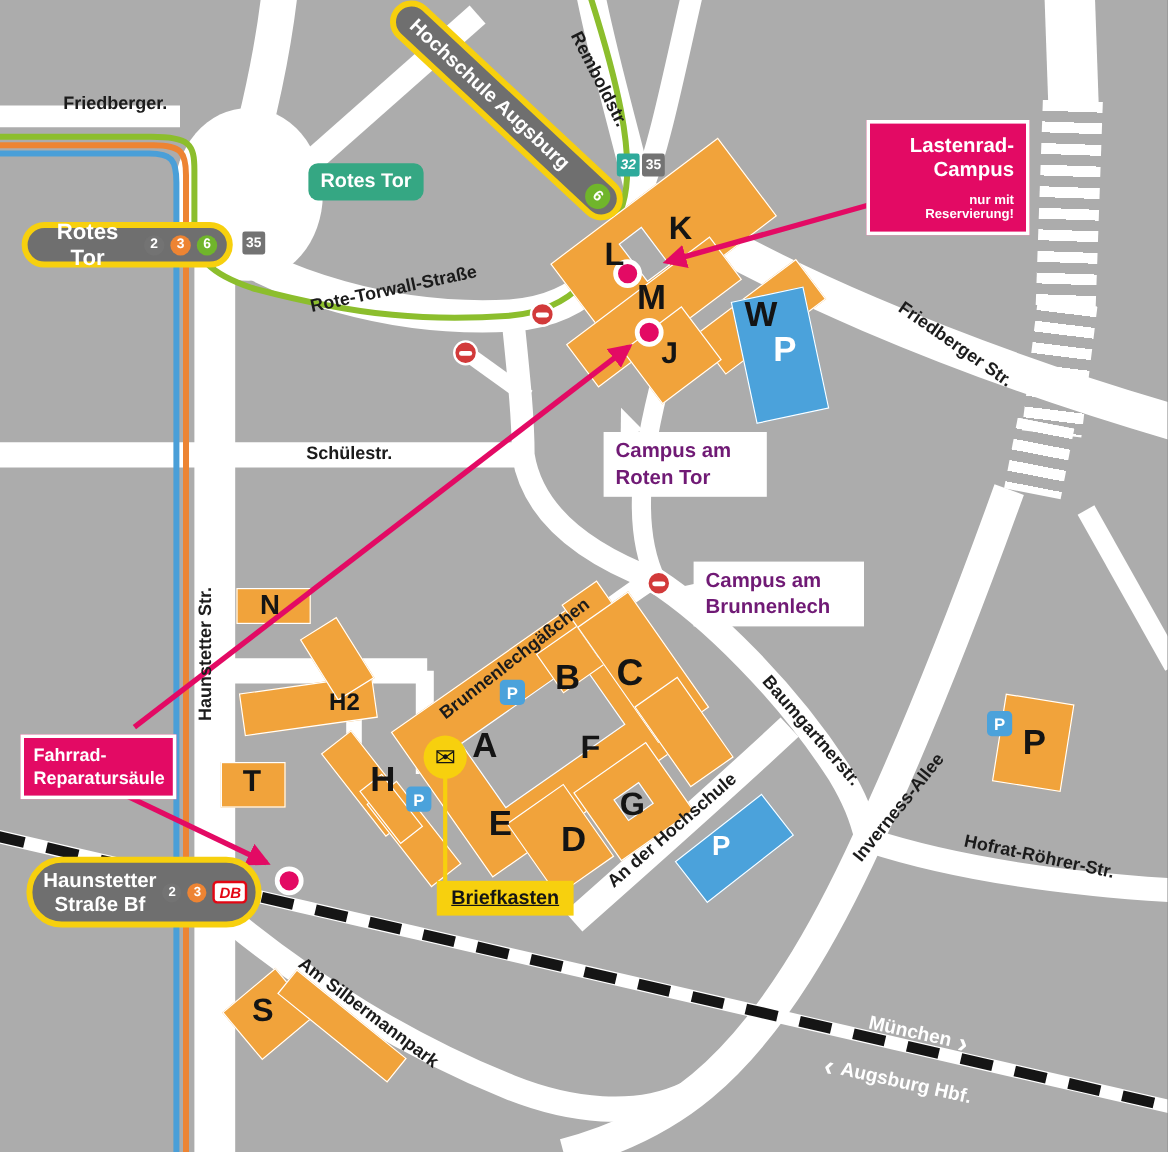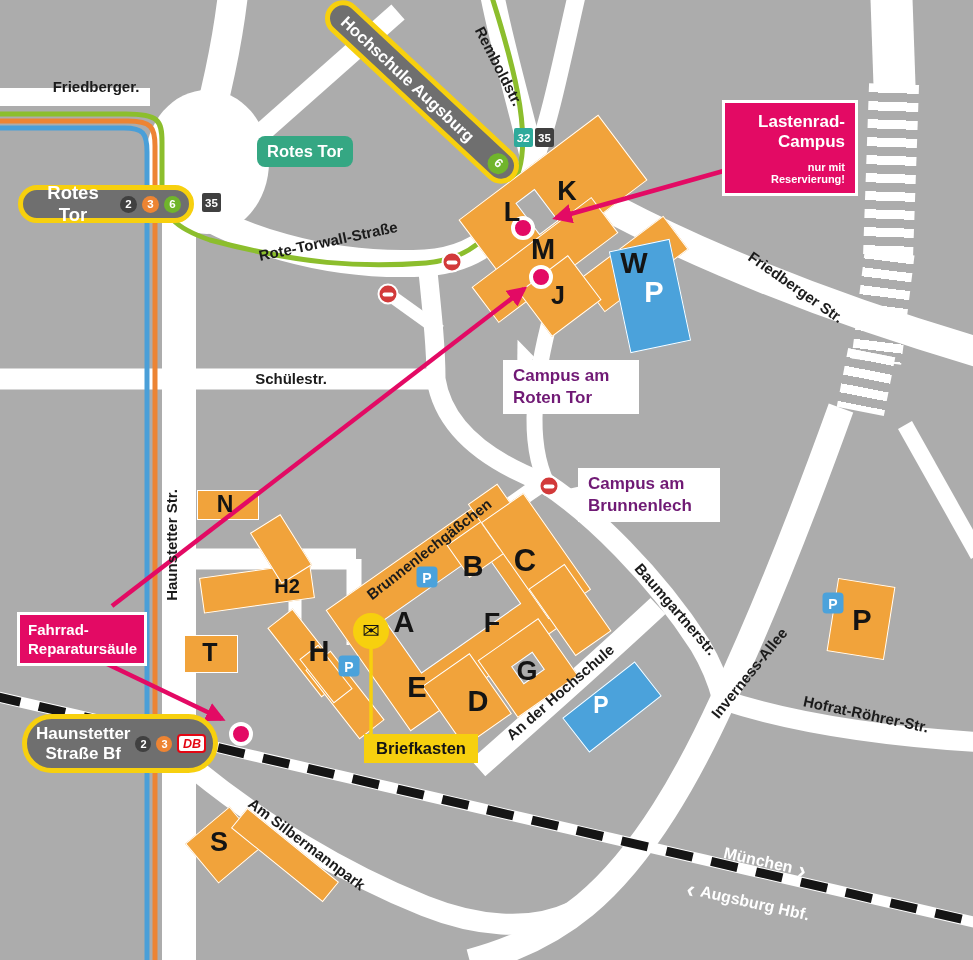--- a/index.html
+++ b/index.html
@@ -27,21 +27,21 @@
   .dot{position:absolute;z-index:5;width:16px;height:16px;border-radius:50%;background:#e30a64;
        border:4px solid #fff;transform:translate(-50%,-50%);}
   .mailbox{position:absolute;z-index:5;width:36px;height:36px;border-radius:50%;background:#f7d00e;
            display:flex;align-items:center;justify-content:center;font-size:21px;color:#141414;
            transform:translate(-50%,-50%);}
   .lbl{position:absolute;z-index:6;font-weight:bold;font-size:15px;color:#1b1b1b;white-space:nowrap;line-height:1;}
   .lbl.white{color:#fff;font-size:16px;}
   .pill{position:absolute;z-index:6;background:#6f6f6f;border:5px solid #f7d00e;border-radius:30px;
         display:flex;align-items:center;box-sizing:border-box;color:#fff;font-weight:bold;}
   .lcirc{border-radius:50%;color:#fff;font-weight:bold;display:flex;align-items:center;justify-content:center;flex:none;}
-  .c-blue{background:#404040;} .c-orange{background:#ed8433;} .c-green{background:#70b52b;} .c-teal{background:#2eaa9b;}
+  .c-blue{background:#737373;} .c-orange{background:#ed8433;} .c-green{background:#70b52b;} .c-teal{background:#2eaa9b;}
   .bussq{position:absolute;z-index:6;width:19px;height:19px;border-radius:2px;color:#fff;font-weight:bold;
          font-size:11.5px;display:flex;align-items:center;justify-content:center;}
   .badge{position:absolute;z-index:6;background:#35a783;color:#fff;font-weight:bold;border-radius:8px;
          display:flex;align-items:center;justify-content:center;}
   .campusbox{position:absolute;z-index:6;background:#fff;color:#701a75;font-weight:bold;font-size:17px;
              line-height:1.3;padding:5px 10px;}
   .pinkbox{position:absolute;z-index:6;background:#e30a64;border:3px solid #fff;color:#fff;box-sizing:border-box;}
   .tri{position:absolute;z-index:6;width:0;height:0;}
   .dblogo{width:29px;height:19px;background:#fff;border:2px solid #e30613;border-radius:4px;box-sizing:border-box;
           color:#e30613;font-style:italic;font-weight:bold;font-size:12.5px;display:flex;align-items:center;
@@ -238,15 +238,15 @@
       <span>Campus</span>
     </div>
     <div style="font-size:11px;font-weight:bold;margin-top:8px;">nur mit Reservierung!</div>
   </div>
 
   <div class="pinkbox" style="left:17px;top:612px;width:130px;height:54px;padding:6px 8px;font-size:15px;font-weight:bold;line-height:1.25;">
     <span>Fahrrad-</span><br>
     <span>Reparatursäule</span>
   </div>
 
-  <div style="position:absolute;z-index:6;left:364px;top:734px;width:114px;height:29px;background:#f7d00e;color:#141414;font-weight:bold;font-size:16.5px;display:flex;align-items:center;justify-content:center;">Briefkasten</div>
+  <div style="position:absolute;z-index:6;left:364px;top:734px;width:114px;height:29px;background:#f7d00e;color:#141414;font-weight:bold;font-size:16.5px;display:flex;align-items:center;justify-content:center;text-decoration:underline;">Briefkasten</div>
 
 </div>
 
 </body></html>

